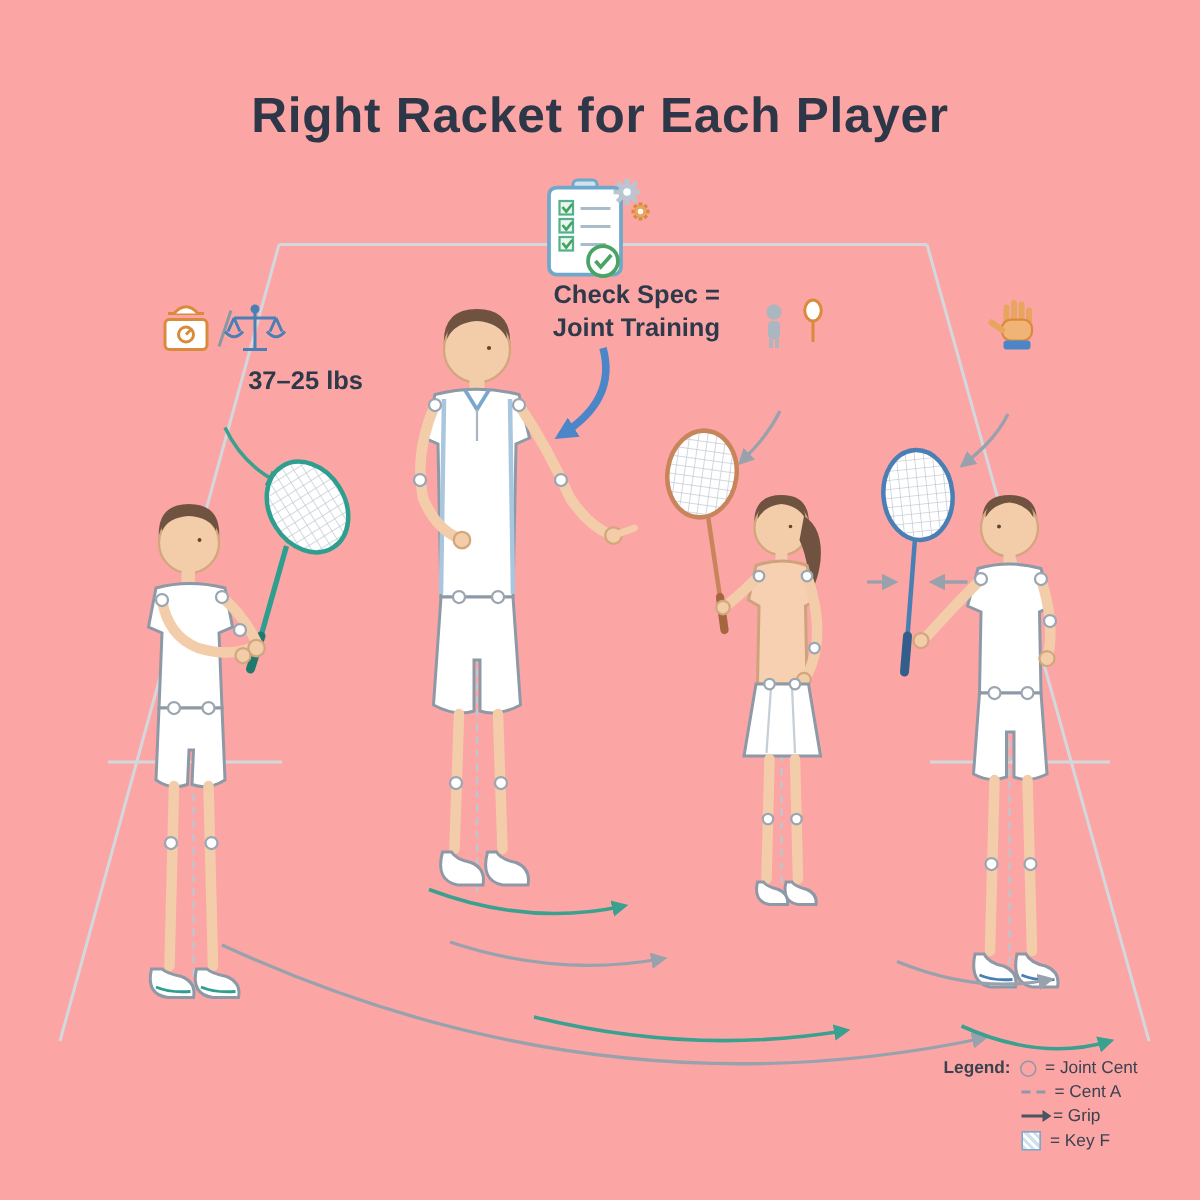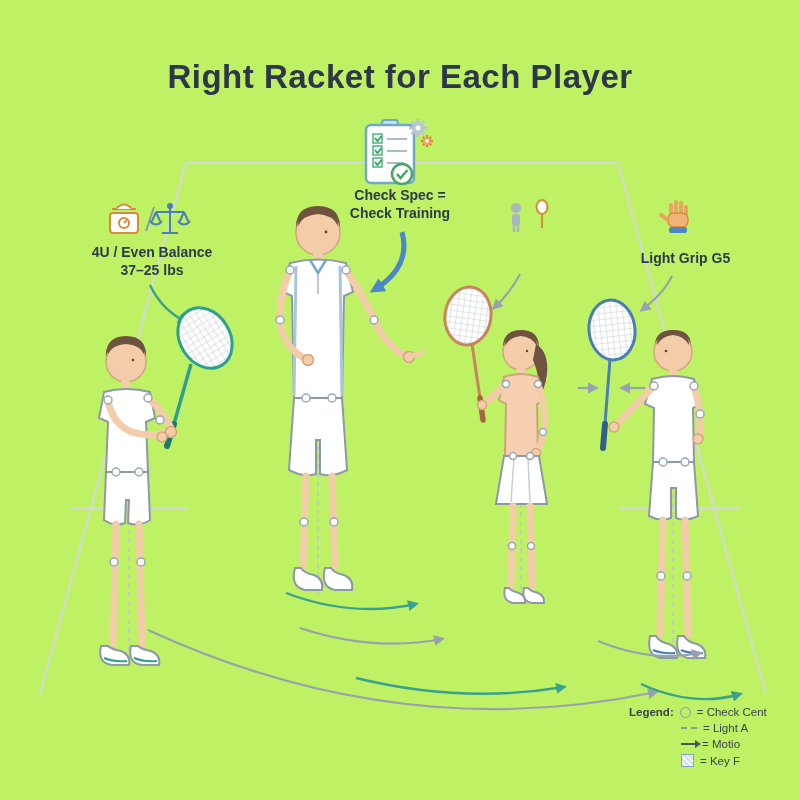--- a/index.html
+++ b/index.html
@@ -1,21 +1,21 @@
 <!DOCTYPE html>
 <html><head>
 <meta charset="utf-8">
 <style>
   html,body{margin:0;padding:0;background:#fff;}
-  .canvas{position:relative;width:800px;height:800px;background:#bef264;overflow:hidden;
+  .canvas{position:relative;width:800px;height:800px;background:#fca5a5;overflow:hidden;
           font-family:"Liberation Sans",sans-serif;}
   .title{position:absolute;top:58px;left:0;width:100%;text-align:center;
          font-size:33px;font-weight:bold;color:#2d3748;letter-spacing:.5px;}
   svg.scene{position:absolute;left:0;top:0;}
-  .caption{position:absolute;text-align:center;font-weight:600;font-size:14px;
+  .caption{position:absolute;text-align:right;font-weight:600;font-size:17px;
            color:#2c3a4a;line-height:1.3;}
   #cap-check{top:186px;left:320px;width:160px;}
   #cap-left{top:243px;left:62px;width:180px;}
   #cap-junior{top:249px;left:455px;width:140px;}
   #cap-grip{top:249px;left:608px;width:155px;}
 
   .court{stroke:#d3d8dd;stroke-width:2;fill:none;}
   .axis{stroke:#bdc7cf;stroke-width:1.5;stroke-dasharray:5 4;fill:none;}
   .joint{fill:#fff;stroke:#9aa6b2;stroke-width:1.5;}
   .cloth{fill:#fff;stroke:#8d99a6;stroke-width:2;}
@@ -305,44 +305,42 @@
       <path class="teal-arrow" d="M286,593 Q352,618 416,604" marker-end="url(#mTeal)"></path>
       <path class="gray-arrow" d="M300,628 Q372,652 442,639" marker-end="url(#mGray)"></path>
       <path class="teal-arrow" d="M356,678 Q462,704 564,687" marker-end="url(#mTeal)"></path>
       <path class="gray-arrow" d="M598,641 Q652,663 700,653" marker-end="url(#mGray)"></path>
       <path class="teal-arrow" d="M641,684 Q694,708 740,694" marker-end="url(#mTeal)"></path>
     </g>
   </svg>
 
   <div class="caption" id="cap-check">
     <div>Check Spec =</div>
-    <div>Check Training</div>
+    <div>Joint Training</div>
   </div>
 
   <div class="caption" id="cap-left">
-    <div>4U / Even Balance</div>
     <div>37–25 lbs</div>
   </div>
 
 
-  <div class="caption" id="cap-grip">Light Grip G5</div>
 
   <div class="legend">
     <div class="legend-row">
       <span class="legend-label">Legend:</span>
       <span class="sym-circle"></span>
-      <span>= Check Cent</span>
+      <span>= Joint Cent</span>
     </div>
     <div class="legend-row indent">
       <span class="sym-dash"></span>
-      <span>= Light A</span>
+      <span>= Cent A</span>
     </div>
     <div class="legend-row indent">
       <span class="sym-arrow"></span>
-      <span>= Motio</span>
+      <span>= Grip</span>
     </div>
     <div class="legend-row indent">
       <span class="sym-hatch"></span>
       <span>= Key F</span>
     </div>
   </div>
 
 
 </div>
 

